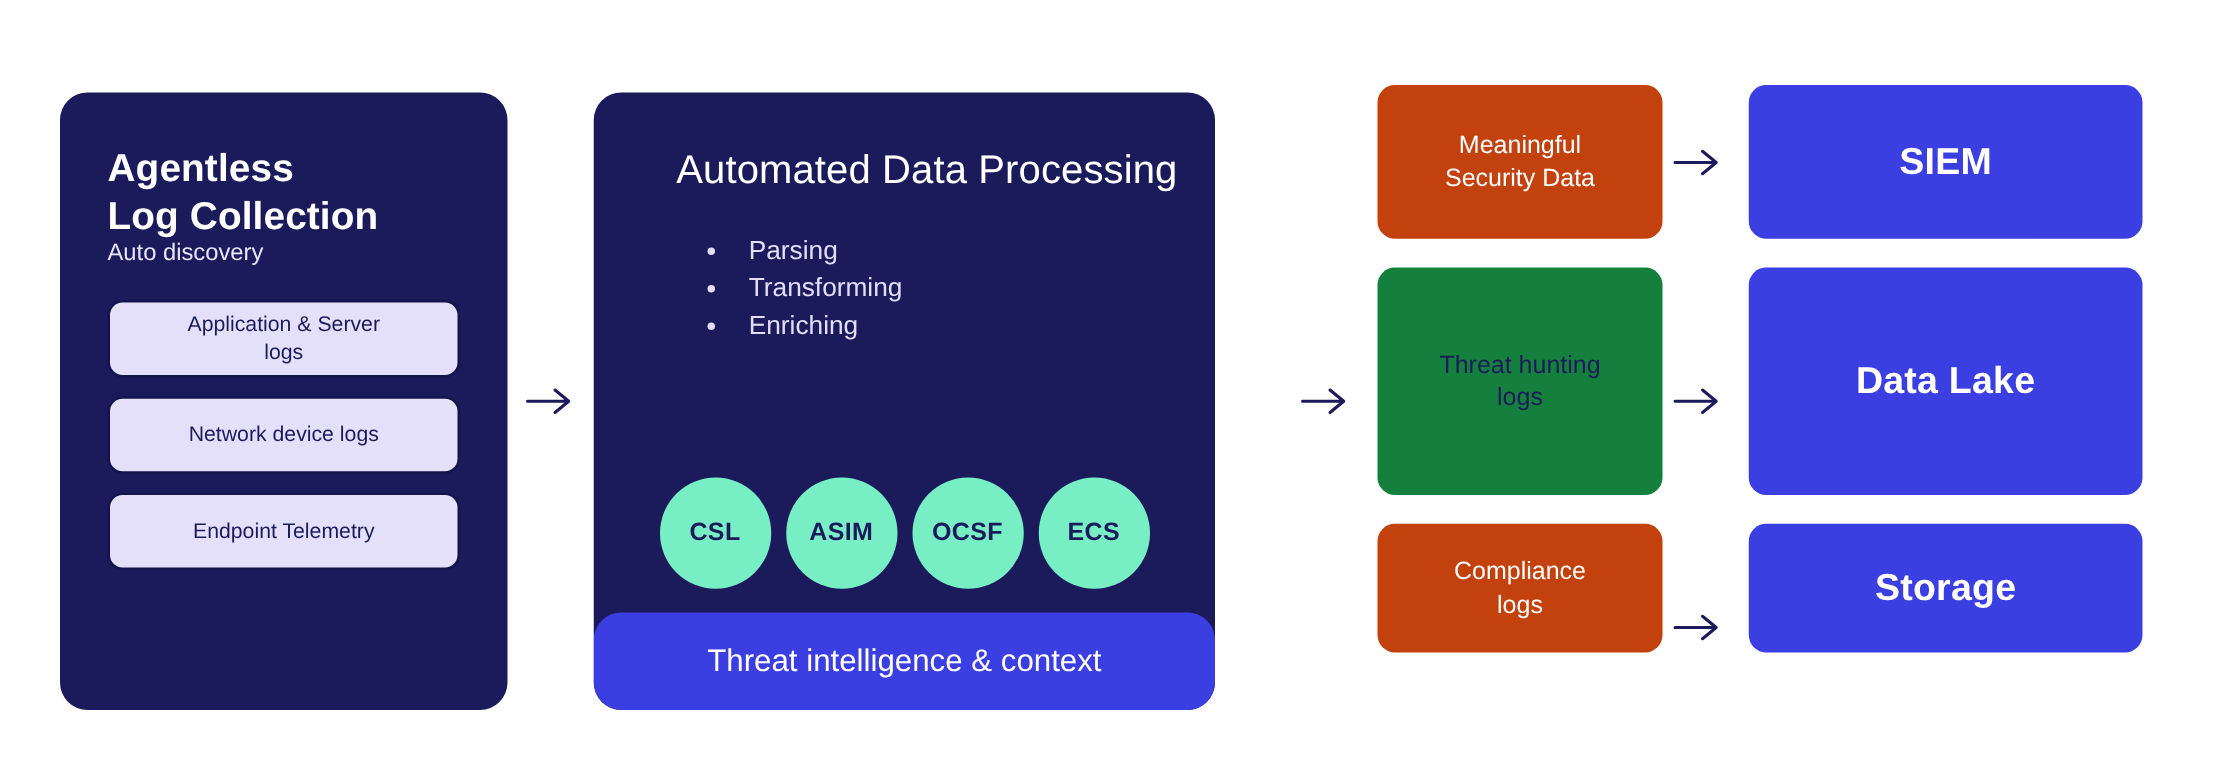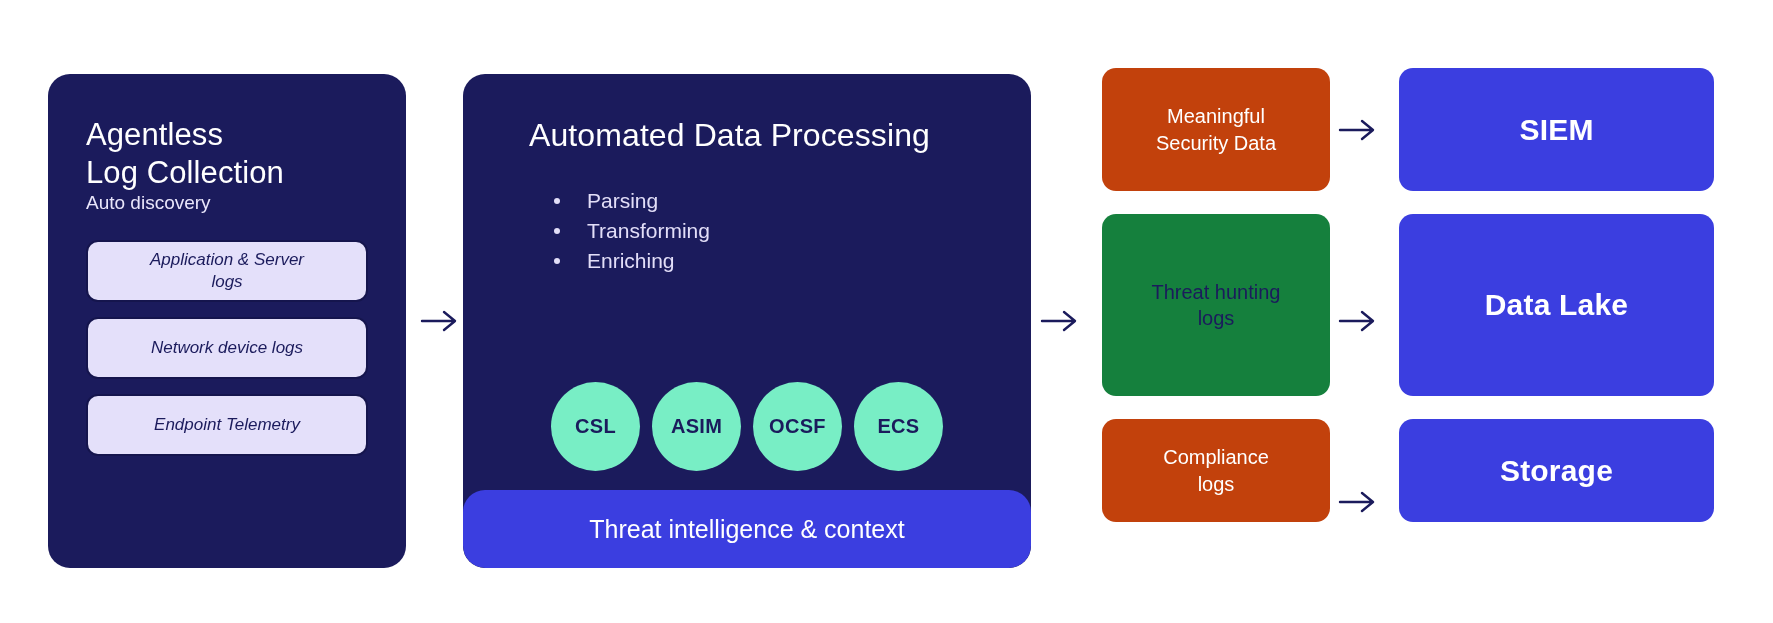--- a/index.html
+++ b/index.html
@@ -37,21 +37,21 @@
     top: 74px;
     width: 358px;
     height: 494px;
     background: #1b1b5c;
     border-radius: 22px;
     padding: 42px 38px 0 38px;
   }
   .collection-title {
     color: #ffffff;
     font-size: 31px;
-    font-weight: 400;
+    font-weight: 700;
     line-height: 1.22;
     letter-spacing: .1px;
     white-space: pre-line;
   }
   .collection-sub {
     color: #e9e6fb;
     font-size: 19px;
     font-weight: 400;
   }
   .chip-list { margin-top: 26px; display: flex; flex-direction: column; gap: 15px; }
@@ -62,29 +62,28 @@
     color: #1b1b5c;
     font-size: 17px;
     line-height: 1.28;
     text-align: center;
     min-height: 62px;
     display: flex;
     align-items: center;
     justify-content: center;
     padding: 7px 10px;
     white-space: pre-line;
-    font-style: italic;
   }
 
   
   .processing-panel {
     position: absolute;
-    left: 463px;
+    left: 475px;
     top: 74px;
-    width: 568px;
+    width: 497px;
     height: 494px;
     background: #1b1b5c;
     border-radius: 22px;
     overflow: hidden;
   }
   .processing-title {
     margin: 43px 0 0 66px;
     color: #ffffff;
     font-size: 32px;
     font-weight: 400;

